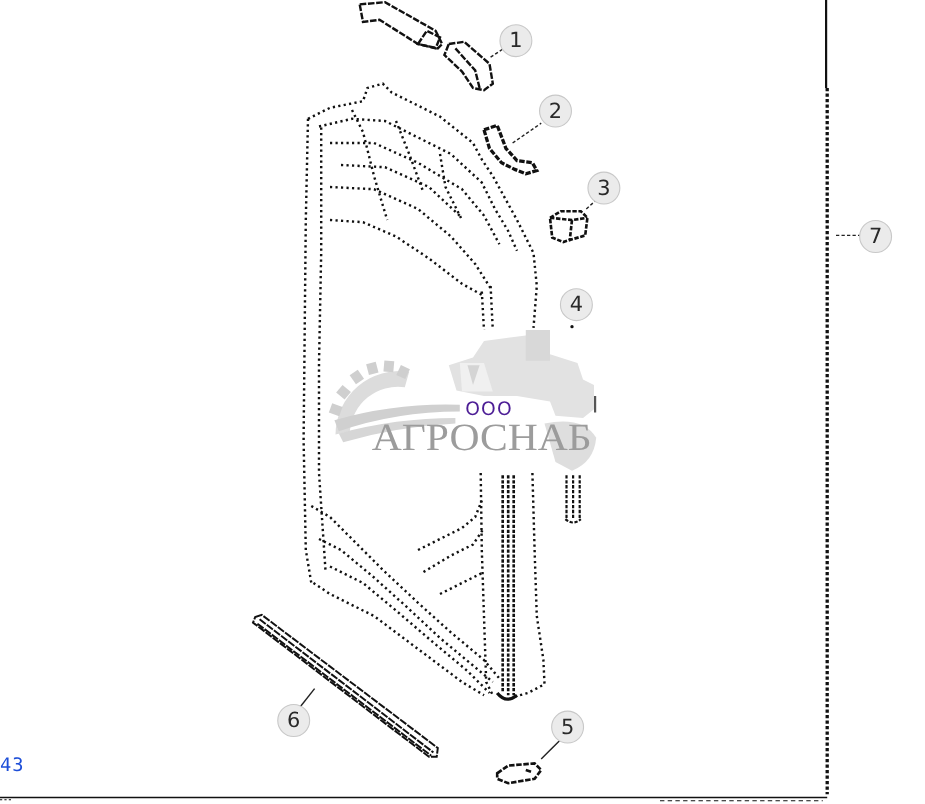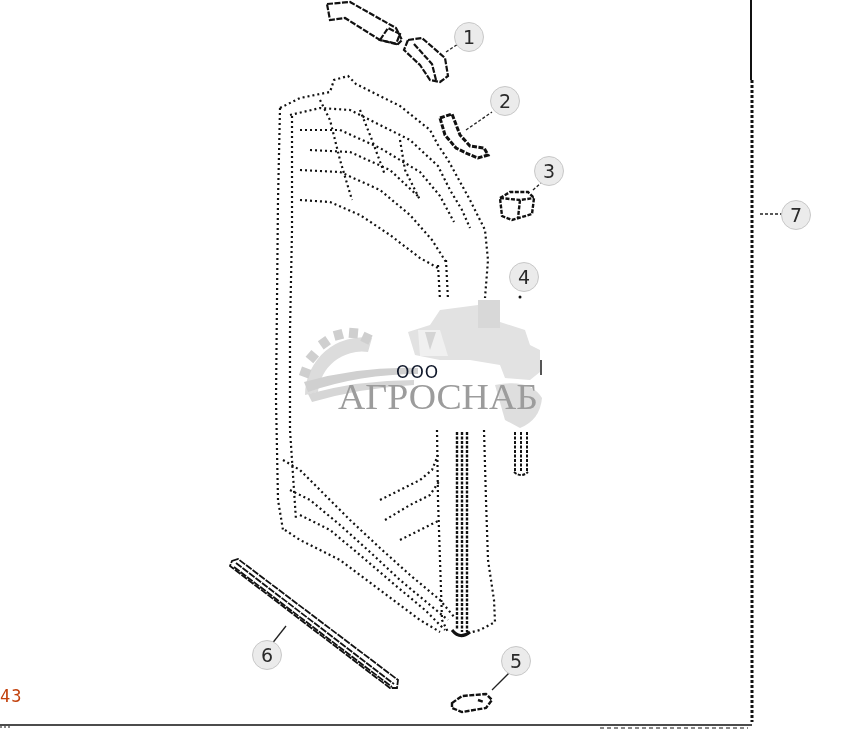--- a/index.html
+++ b/index.html
@@ -3,23 +3,23 @@
 <meta charset="utf-8">
 <style>
   html, body { margin:0; padding:0; background:#ffffff; }
   body { width:841px; height:731px; position:relative; overflow:hidden; font-family:"DejaVu Sans", sans-serif; }
   #stage { position:absolute; left:0; top:0; width:841px; height:731px; }
   .callout { position:absolute; width:30px; height:30px; border-radius:50%;
     background:#ebebeb; border:1px solid #c8c8c8; box-sizing:border-box;
     display:flex; align-items:center; justify-content:center;
     font-family:"DejaVu Sans", sans-serif; font-size:19px; color:#2a2a2a; line-height:1; }
   .page-num { position:absolute; left:0; top:686px; font-family:"DejaVu Sans Mono", monospace;
-    font-size:17px; color:#c2410c; letter-spacing:1px; }
-  .wm-ooo { position:absolute; left:396px; top:362px; font-family:"DejaVu Sans", sans-serif;
-    font-size:17px; color:#0f172a; letter-spacing:1px; }
+    font-size:17px; color:#1d4ed8; letter-spacing:1px; }
+  .wm-ooo { position:absolute; left:423px; top:362px; font-family:"DejaVu Sans", sans-serif;
+    font-size:17px; color:#4c1d95; letter-spacing:1px; }
   .wm-name { position:absolute; left:338px; top:378px; font-family:"Liberation Serif", serif;
     font-size:35px; color:#9c9c9c; letter-spacing:0px; transform:scaleX(1.08); transform-origin:left top; }
 </style>
 </head>
 <body>
 
 <div id="stage">
 
   <svg width="841" height="731" viewBox="0 0 841 731" style="position:absolute;left:0;top:0">
 

